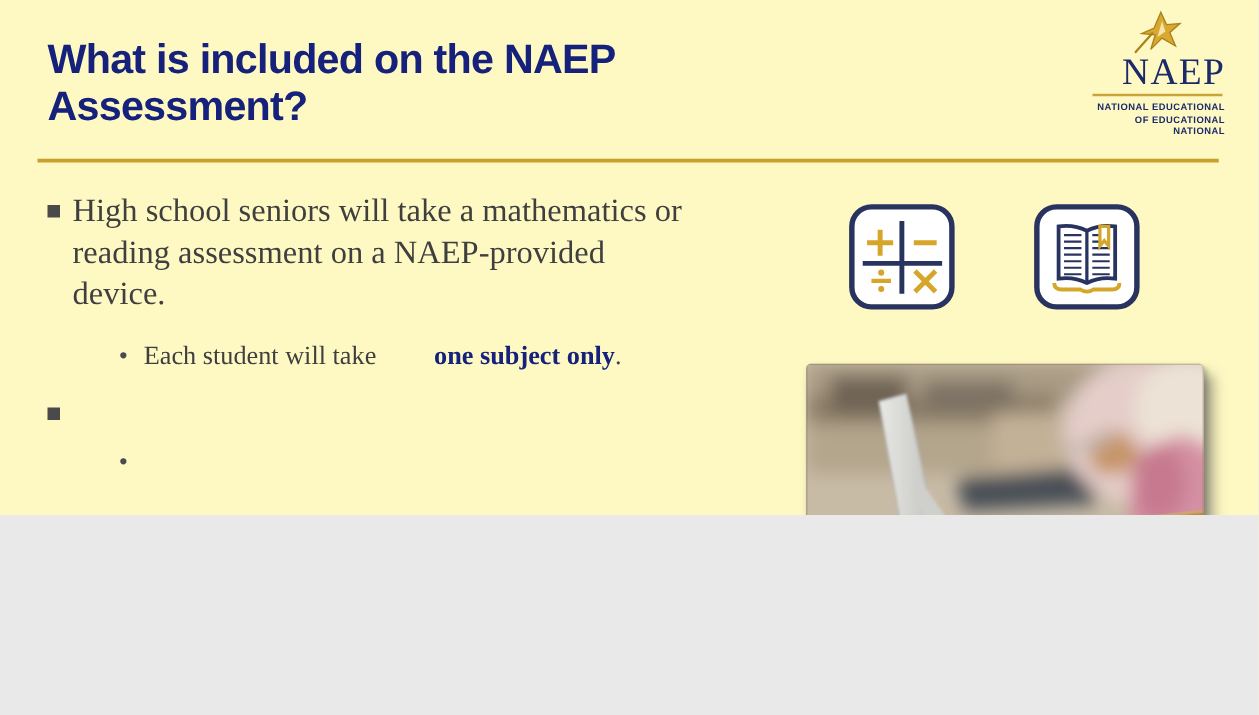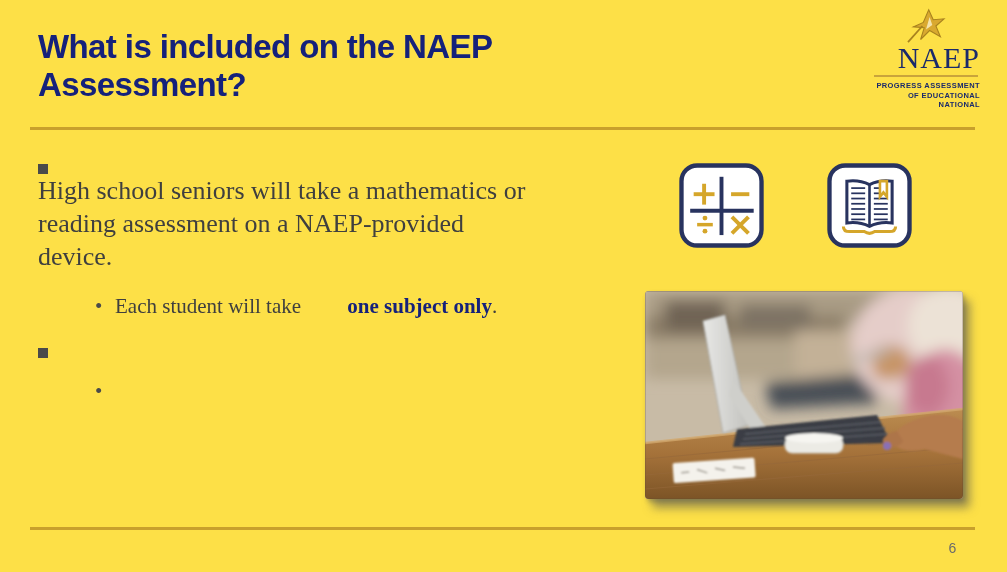--- a/index.html
+++ b/index.html
@@ -1,19 +1,19 @@
 <!DOCTYPE html>
 <html><head>
 <meta charset="utf-8">
 <style>
   html,body{margin:0;padding:0;background:#e9e9e9;}
   .slide{
     position:relative;
-    width:1007px;height:572px;
-    background:#fde047;
+    width:1007px;height:412px;
+    background:#fef9c3;
     overflow:hidden;
     font-family:"Liberation Sans",sans-serif;
   }
   
   .title{
     position:absolute;left:38px;top:28px;width:700px;
     color:#15217B;
     font-family:"Liberation Sans",sans-serif;
     font-weight:bold;
     font-size:33px;line-height:38px;letter-spacing:-0.6px;
@@ -31,21 +31,21 @@
   .naep-tagline{
     font-size:7.5px;line-height:9.5px;font-weight:bold;
     letter-spacing:0.4px;color:#1B2A6B;
   }
   .gold-rule{position:absolute;left:30px;width:945px;height:3px;background:#C8A02C;}
   .gold-rule.top{top:127px;}
   .gold-rule.bottom{top:527px;}
   
   .bullets{position:absolute;left:38px;top:152px;width:632px;
     font-family:"Liberation Serif",serif;color:#3F3F3F;}
-  .bullet{display:flex;margin-bottom:19px;flex-direction:column;}
+  .bullet{display:flex;margin-bottom:19px;}
   .bullet .marker{
     flex:0 0 10px;width:10px;height:10px;background:#4A4A4A;
     margin:12px 10px 0 0;
   }
   .bullet .btext{font-size:26px;line-height:33px;white-space:pre-line;}
   .subbullet{display:flex;margin:0 0 15px 57px;}
   .subbullet .smarker{flex:0 0 12px;color:#4A4A4A;font-size:21px;line-height:29px;margin-right:8px;}
   .subbullet .stext{font-size:21px;line-height:29px;white-space:pre-line;}
   .subbullet .stext b{color:#15217B;margin-left:41px;}
   
@@ -77,21 +77,21 @@
 
   <div class="naep-logo">
     <svg class="star" viewBox="0 0 60 40" width="60" height="36" aria-hidden="true">
       <path d="M33 2 L38 13 L50 12 L41 20 L46 32 L34 25 L24 35 L28 22 L16 21 L27 16 Z" fill="#D9A92F" stroke="#A8821F" stroke-width="1.2"></path>
       <path d="M26 20 L10 38" stroke="#A8821F" stroke-width="2" fill="none"></path>
       <path d="M34 10 L37 19 L30 24" fill="#F4E3AC"></path>
     </svg>
     <div class="naep-acronym">NAEP</div>
     <div class="naep-rule"></div>
     <div class="naep-tagline">
-      <div>PROGRESS ASSESSMENT</div>
+      <div>NATIONAL EDUCATIONAL</div>
       <div>OF EDUCATIONAL</div>
       <div>NATIONAL</div>
     </div>
   </div>
 
   <div class="gold-rule top"></div>
   <div class="gold-rule bottom"></div>
 
   <div class="bullets">
 

